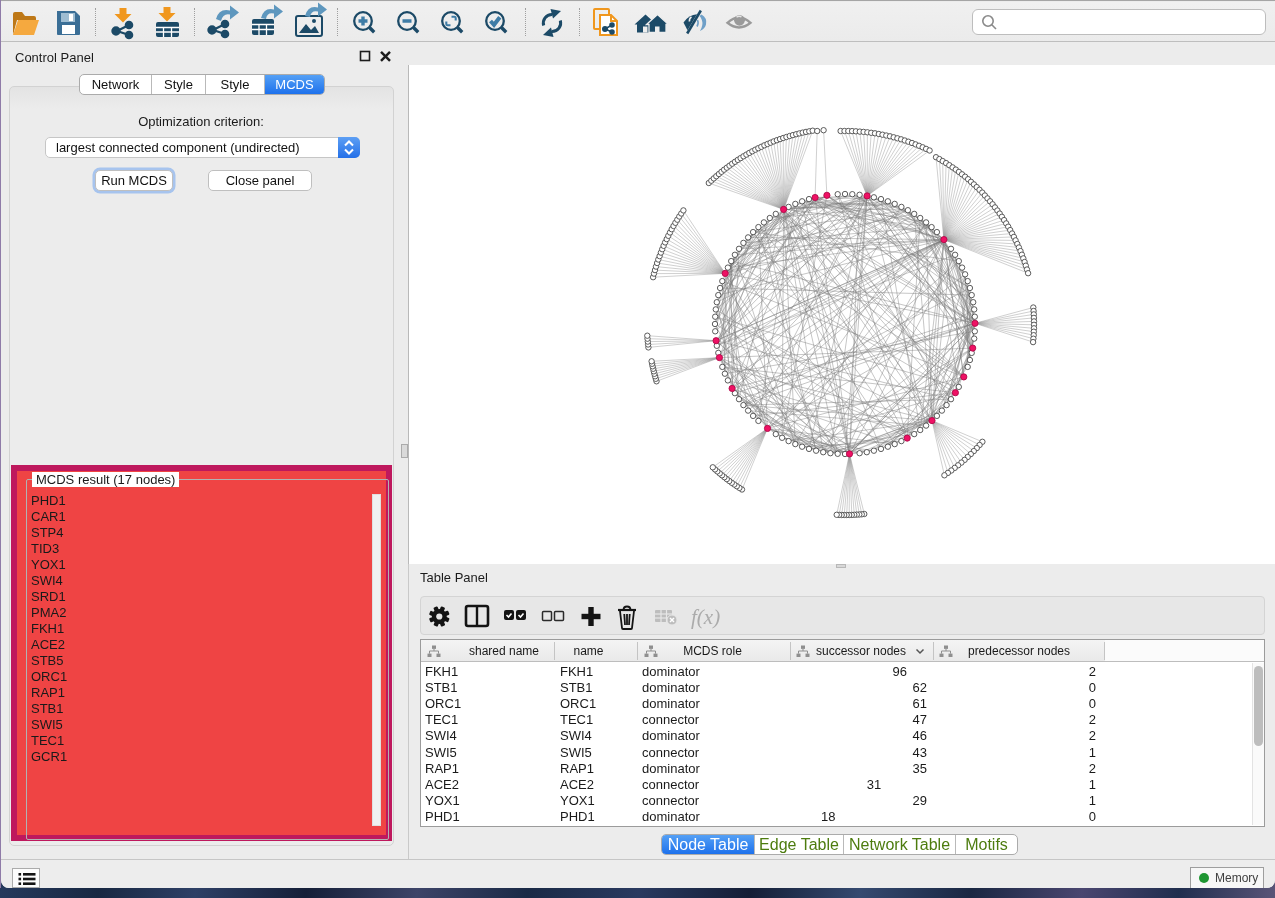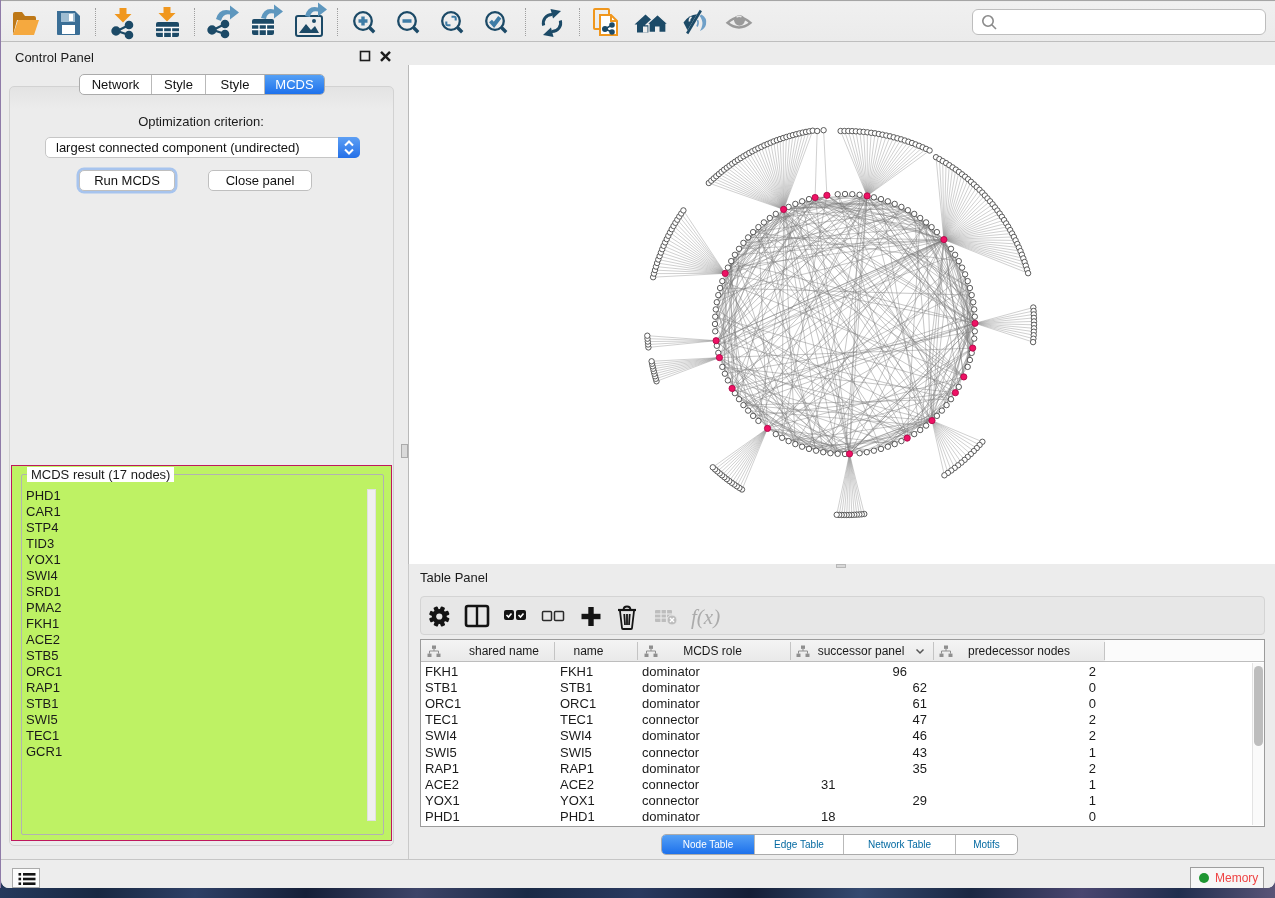--- a/index.html
+++ b/index.html
@@ -19,23 +19,23 @@
 #cptitle { left:14px; top:7px; font-size:13px; color:#1c1c1c; }
 #tabpane { left:8px; top:43px; width:385px; height:760px; background:linear-gradient(#E3E3E3,#ECECEC 22px); border:1px solid #D2D2D2; border-radius:5px; }
 #tabs { left:78px; top:31px; width:246px; height:21px; display:flex; border:1px solid #ABABAB; border-radius:5px; background:#fff; overflow:hidden; font-size:13px; }
 #tabs div { display:flex; align-items:center; justify-content:center; border-right:1px solid #B9B9B9; color:#111; }
 #tabs div:last-child { border-right:none; }
 .optlabel { left:0px; top:71px; width:400px; text-align:center; font-size:13px; color:#1a1a1a; }
 #combo { left:44px; top:94px; width:315px; height:21px; background:#fff; border:1px solid #C6C6C6; border-radius:5px; font-size:13px; color:#111; }
 #combo .ctext { position:absolute; left:10px; top:2px; }
 #combo .step { position:absolute; right:-1px; top:-1px; width:22px; height:21px; background:linear-gradient(#5D9FF4,#2470E8); border-radius:0 5px 5px 0; }
 .btn { background:#fff; border:1px solid #BFBFBF; border-radius:5px; font-size:13px; color:#111; display:flex; align-items:center; justify-content:center; }
-#runbtn { left:78px; top:127px; width:96px; height:21px; box-shadow:0 0 0 2.5px rgba(130,175,240,0.65); }
+#runbtn { left:94px; top:127px; width:78px; height:21px; box-shadow:0 0 0 2.5px rgba(130,175,240,0.65); }
 #closebtn { left:207px; top:127px; width:104px; height:21px; }
-#resultbox { left:10px; top:422px; width:381px; height:376px; background:#bef264; border:1px solid #be185d; }
+#resultbox { left:10px; top:422px; width:381px; height:376px; background:#ef4444; border:6px solid #be185d; }
 #groupbox { left:9px; top:8px; width:363px; height:361px; border:1px solid #B2B2B2; border-radius:2px; }
 #grouplabel { left:5px; top:-8px; background:#fff; padding:0 4px; font-size:13px; color:#1a1a1a; }
 #mcdslist { left:4px; top:13px; font-size:13px; color:#1a1a1a; line-height:16px; }
 #listscroll { left:345px; top:14px; width:9px; height:332px; background:#F0F0F0; border:1px solid #E0E0E0; }
 
 #vsplit { left:400px; top:42px; width:7px; height:816px; background:#ECECEC; }
 
 #nettitle { left:407px; top:42px; width:868px; height:22px; background:linear-gradient(#F6F6F6,#D7D7D7); border-bottom:1px solid #A8A8A8; }
 .light { position:absolute; top:7px; width:13px; height:13px; border-radius:50%; }
 #wtitle { left:501px; top:4px; transform:translateX(-50%); font-size:13px; color:#333; }
@@ -43,28 +43,28 @@
 
 #tpanel { left:407px; top:563px; width:868px; height:295px; background:#ECECEC; border-left:1px solid #C9C9C9; }
 #tptitle { left:11px; top:6px; font-size:13px; color:#1c1c1c; }
 #ttoolbar { left:11px; top:32px; width:845px; height:39px; background:#E7E7E7; border:1px solid #D4D4D4; border-radius:4px; }
 #ttable { left:11px; top:75px; width:845px; height:188px; background:#fff; border:1px solid #9B9B9B; }
 #thead { left:0; top:0; width:843px; height:22px; background:linear-gradient(#F4F4F4,#E9E9E9); border-bottom:1px solid #BDBDBD; font-size:12px; color:#1a1a1a; }
 .hdiv { position:absolute; top:2px; height:18px; width:0; border-left:1px solid #C4C4C4; }
 .row { position:absolute; font-size:13px; color:#1a1a1a; height:17px; }
 #tscroll { left:831px; top:23px; width:12px; height:162px; background:#FAFAFA; border-left:1px solid #E3E3E3; }
 #tthumb { left:1px; top:3px; width:9px; height:80px; background:#BDBDBD; border-radius:5px; }
-#ttabs { left:252px; top:270px; height:21px; display:flex; border:1px solid #ABABAB; border-radius:5px; background:#fff; overflow:hidden; font-size:10px; }
-#ttabs div { display:flex; align-items:center; justify-content:center; border-right:1px solid #B9B9B9; color:#0369a1; }
+#ttabs { left:252px; top:270px; height:21px; display:flex; border:1px solid #ABABAB; border-radius:5px; background:#fff; overflow:hidden; font-size:16px; }
+#ttabs div { display:flex; align-items:center; justify-content:center; border-right:1px solid #B9B9B9; color:#4d7c0f; }
 #ttabs div:last-child { border-right:none; }
 .seltab { background:linear-gradient(#55A0F5,#1D71EC); color:#fff !important; }
 
 #statusbar { left:0; top:858px; width:1274px; height:30px; background:#EDEDED; border-top:1px solid #C6C6C6; }
 #menubtn { left:11px; top:8px; width:28px; height:20px; background:#FCFCFC; border:1px solid #ABABAB; }
-#membtn { left:1189px; top:7px; width:74px; height:22px; background:#F7F7F7; border:1px solid #9E9E9E; font-size:12px; color:#ef4444; display:flex; align-items:center; }
+#membtn { left:1189px; top:7px; width:74px; height:22px; background:#F7F7F7; border:1px solid #9E9E9E; font-size:12px; color:#404040; display:flex; align-items:center; }
 #leftedge { left:0; top:0; width:1px; height:888px; background:#8F7BA8; }
 </style>
 </head>
 <body>
 <div id="wallpaper" class="abs"></div>
 <div id="appwin" class="abs">
   <div id="toolbar" class="abs">
       <div id="search" class="abs"></div>
       <svg class="abs" style="left:0;top:0" width="770" height="40" viewBox="0 0 770 40">
 <path d="M12 33 L12 12 Q12 10 14 10 L21 10 L24 14 L33 14 Q35 14 35 16 L35 18 L16 18 Z" fill="#BE7817"></path>
@@ -1134,21 +1134,21 @@
             <g fill="#8f8f8f">
               <rect x="5" y="0.5" width="4" height="3.4"></rect>
               <rect x="0.5" y="8.6" width="4" height="3.4"></rect>
               <rect x="9.5" y="8.6" width="4" height="3.4"></rect>
             </g>
             <g stroke="#8f8f8f" stroke-width="1" fill="none">
               <path d="M2.5 8.6 L2.5 6 L11.5 6 L11.5 8.6"></path>
               <line x1="7" y1="3.9" x2="7" y2="6"></line>
             </g>
           </svg>
-<span class="abs" style="left:390px;top:4px;width:100px;text-align:center">successor panel</span>
+<span class="abs" style="left:390px;top:4px;width:100px;text-align:center">successor nodes</span>
 <svg class="abs" style="left:494px;top:8px" width="10" height="7" viewBox="0 0 10 7">
             <path d="M1.5 1.5 L5 5 L8.5 1.5" fill="none" stroke="#555" stroke-width="1.5"></path>
           </svg>
 <svg class="abs" style="left:518px;top:5px" width="14" height="13" viewBox="0 0 14 13">
             <g fill="#8f8f8f">
               <rect x="5" y="0.5" width="4" height="3.4"></rect>
               <rect x="0.5" y="8.6" width="4" height="3.4"></rect>
               <rect x="9.5" y="8.6" width="4" height="3.4"></rect>
             </g>
             <g stroke="#8f8f8f" stroke-width="1" fill="none">
@@ -1194,21 +1194,21 @@
 <div class="row" style="left:400px;top:104.5px;width:106px;text-align:right">43</div>
 <div class="row" style="left:569px;top:104.5px;width:106px;text-align:right">1</div>
 <div class="row" style="left:4px;top:120.6px">RAP1</div>
 <div class="row" style="left:139px;top:120.6px">RAP1</div>
 <div class="row" style="left:221px;top:120.6px">dominator</div>
 <div class="row" style="left:400px;top:120.6px;width:106px;text-align:right">35</div>
 <div class="row" style="left:569px;top:120.6px;width:106px;text-align:right">2</div>
 <div class="row" style="left:4px;top:136.7px">ACE2</div>
 <div class="row" style="left:139px;top:136.7px">ACE2</div>
 <div class="row" style="left:221px;top:136.7px">connector</div>
-<div class="row" style="left:400px;top:136.7px;width:106px;text-align:left">31</div>
+<div class="row" style="left:400px;top:136.7px;width:106px;text-align:center">31</div>
 <div class="row" style="left:569px;top:136.7px;width:106px;text-align:right">1</div>
 <div class="row" style="left:4px;top:152.8px">YOX1</div>
 <div class="row" style="left:139px;top:152.8px">YOX1</div>
 <div class="row" style="left:221px;top:152.8px">connector</div>
 <div class="row" style="left:400px;top:152.8px;width:106px;text-align:right">29</div>
 <div class="row" style="left:569px;top:152.8px;width:106px;text-align:right">1</div>
 <div class="row" style="left:4px;top:168.9px">PHD1</div>
 <div class="row" style="left:139px;top:168.9px">PHD1</div>
 <div class="row" style="left:221px;top:168.9px">dominator</div>
 <div class="row" style="left:400px;top:168.9px;width:106px;">18</div>

